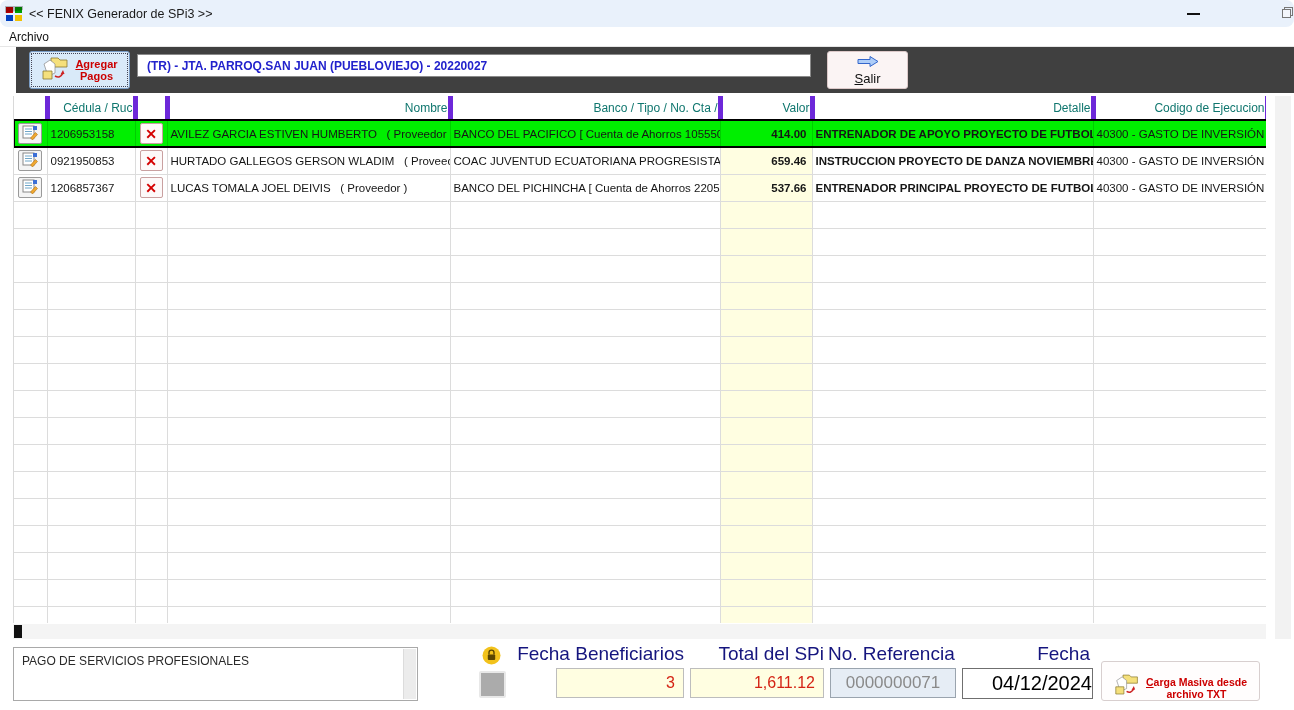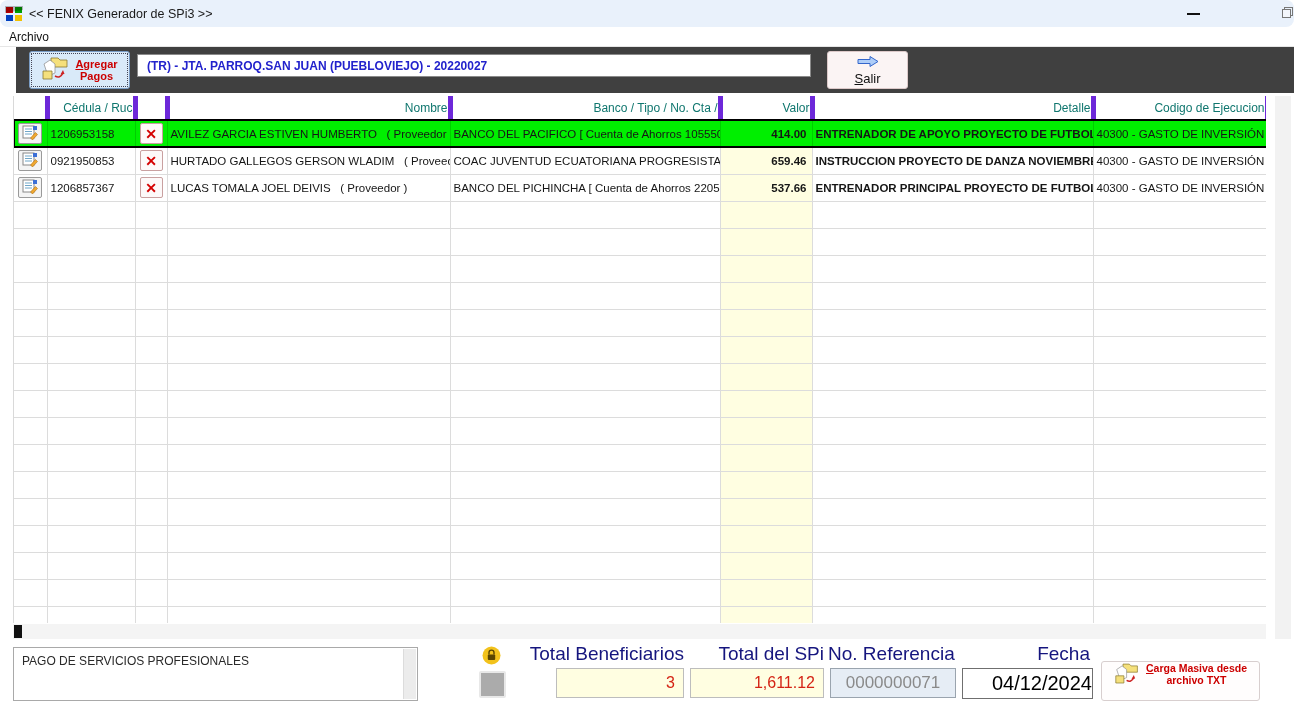--- a/index.html
+++ b/index.html
@@ -86,21 +86,21 @@
     color:#d42314; justify-content:flex-end; padding-right:8px; }
   .fld-spi   { left:690px; width:134px; background:#fffee1; border:1px solid #bdbdbd;
     color:#d42314; justify-content:flex-end; padding-right:8px; }
   .fld-ref   { left:830px; width:126px; background:#e6edf5; border:1px solid #9aa4ae;
     color:#8a8a8a; justify-content:center; font-size:17px; }
   .fld-fecha { left:962px; width:131px; height:31px; background:#fff; border:1px solid #6f6f6f;
     color:#000; justify-content:flex-end; font-size:20px; }
 
   .btn-carga { position:absolute; left:1101px; top:661px; width:159px; height:40px;
     background:#fffdfd; border:1px solid #d8cfcf; border-radius:3px;
-    display:flex; align-items:flex-start; justify-content:center; gap:5px; cursor:pointer; }
+    display:flex; align-items:flex-end; justify-content:center; gap:5px; cursor:pointer; }
   .btn-carga .lbl { color:#cc0000; font-weight:bold; font-size:10.5px; line-height:12px; text-align:center; }
 </style>
 </head>
 <body>
 
 <div class="titlebar">
   <span class="appicon">
     <svg width="18" height="16" viewBox="0 0 18 16">
       <rect x="0" y="0" width="18" height="16" fill="#e9f1fb"></rect>
       <rect x="1" y="1" width="7" height="6" fill="#d40000"></rect>
@@ -408,21 +408,21 @@
 
 <span class="lock-wrap">
   <svg width="19" height="19" viewBox="0 0 19 19">
     <circle cx="9.5" cy="9.5" r="9" fill="#f2c21c"></circle>
     <rect x="5.8" y="8.4" width="7.4" height="5.6" rx="1" fill="#5a4500"></rect>
     <path d="M7 8.4 V6.6 a2.5 2.5 0 0 1 5 0 V8.4" fill="none" stroke="#5a4500" stroke-width="1.4"></path>
   </svg>
 </span>
 <button class="gray-btn"></button>
 
-<span class="f-label lbl-benef">Total Beneficiarios</span>
+<span class="f-label lbl-benef">Fecha Beneficiarios</span>
 <span class="f-label lbl-spi">Total del SPi</span>
 <span class="f-label lbl-ref">No. Referencia</span>
 <span class="f-label lbl-fecha">Fecha</span>
 
 <div class="f-field fld-benef">
   <span>3</span>
 </div>
 <div class="f-field fld-spi">
   <span>1,611.12</span>
 </div>

